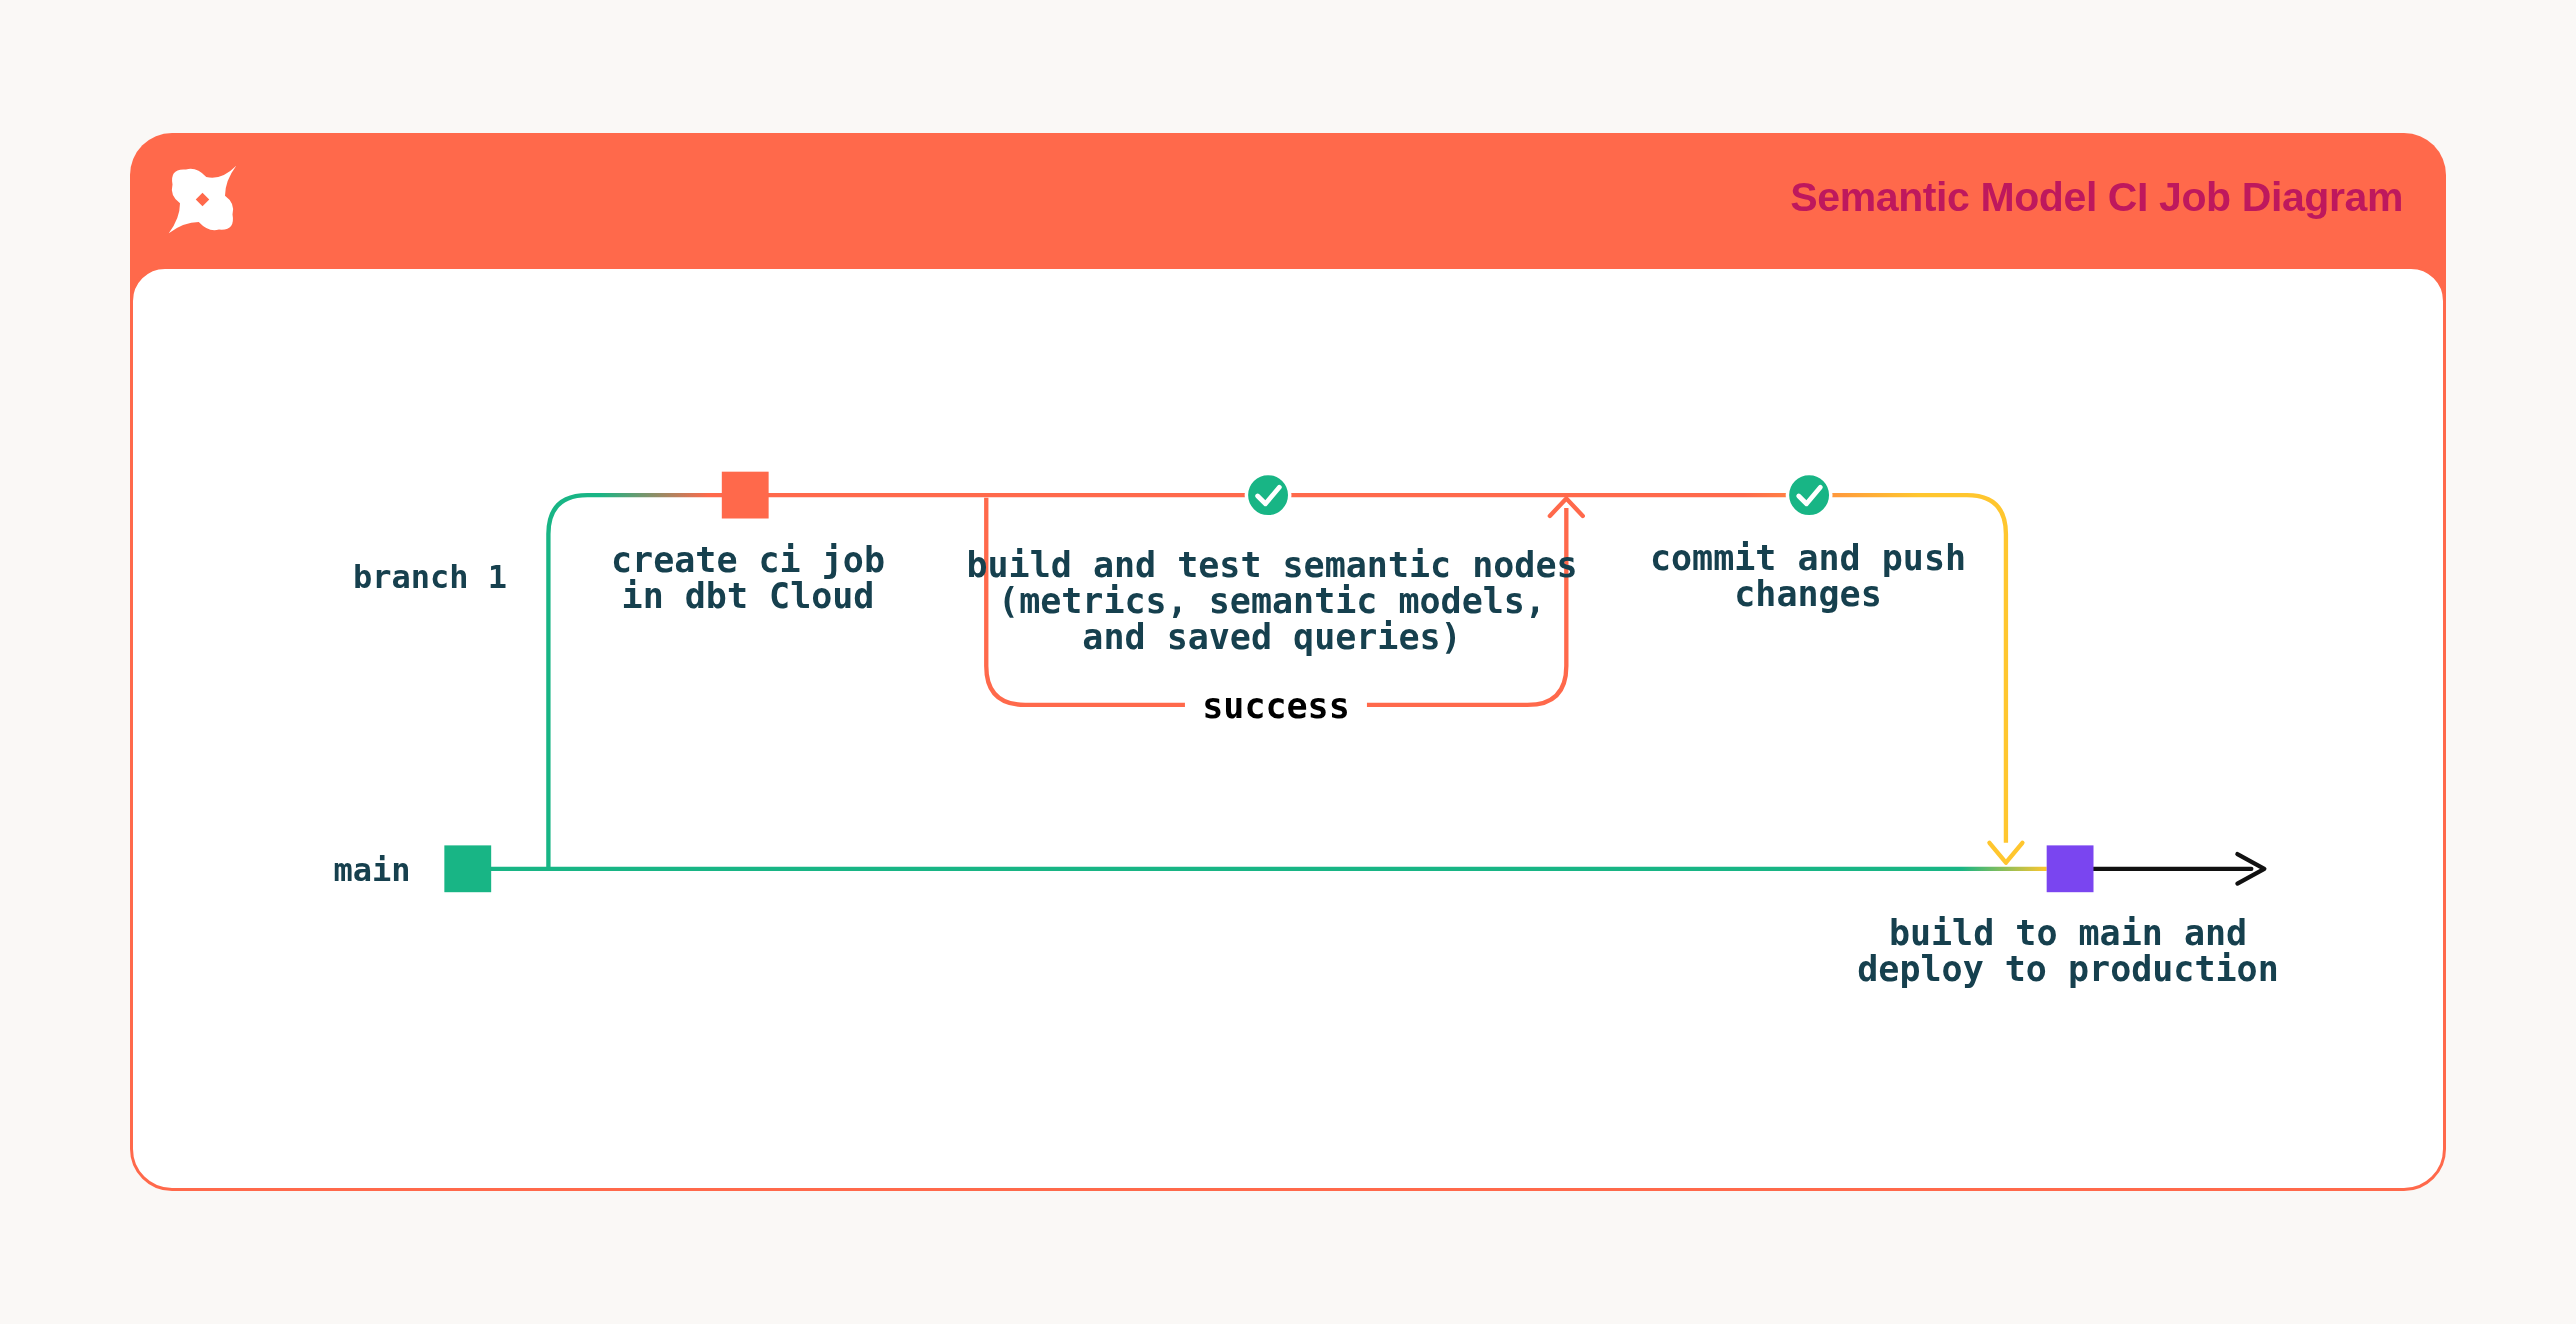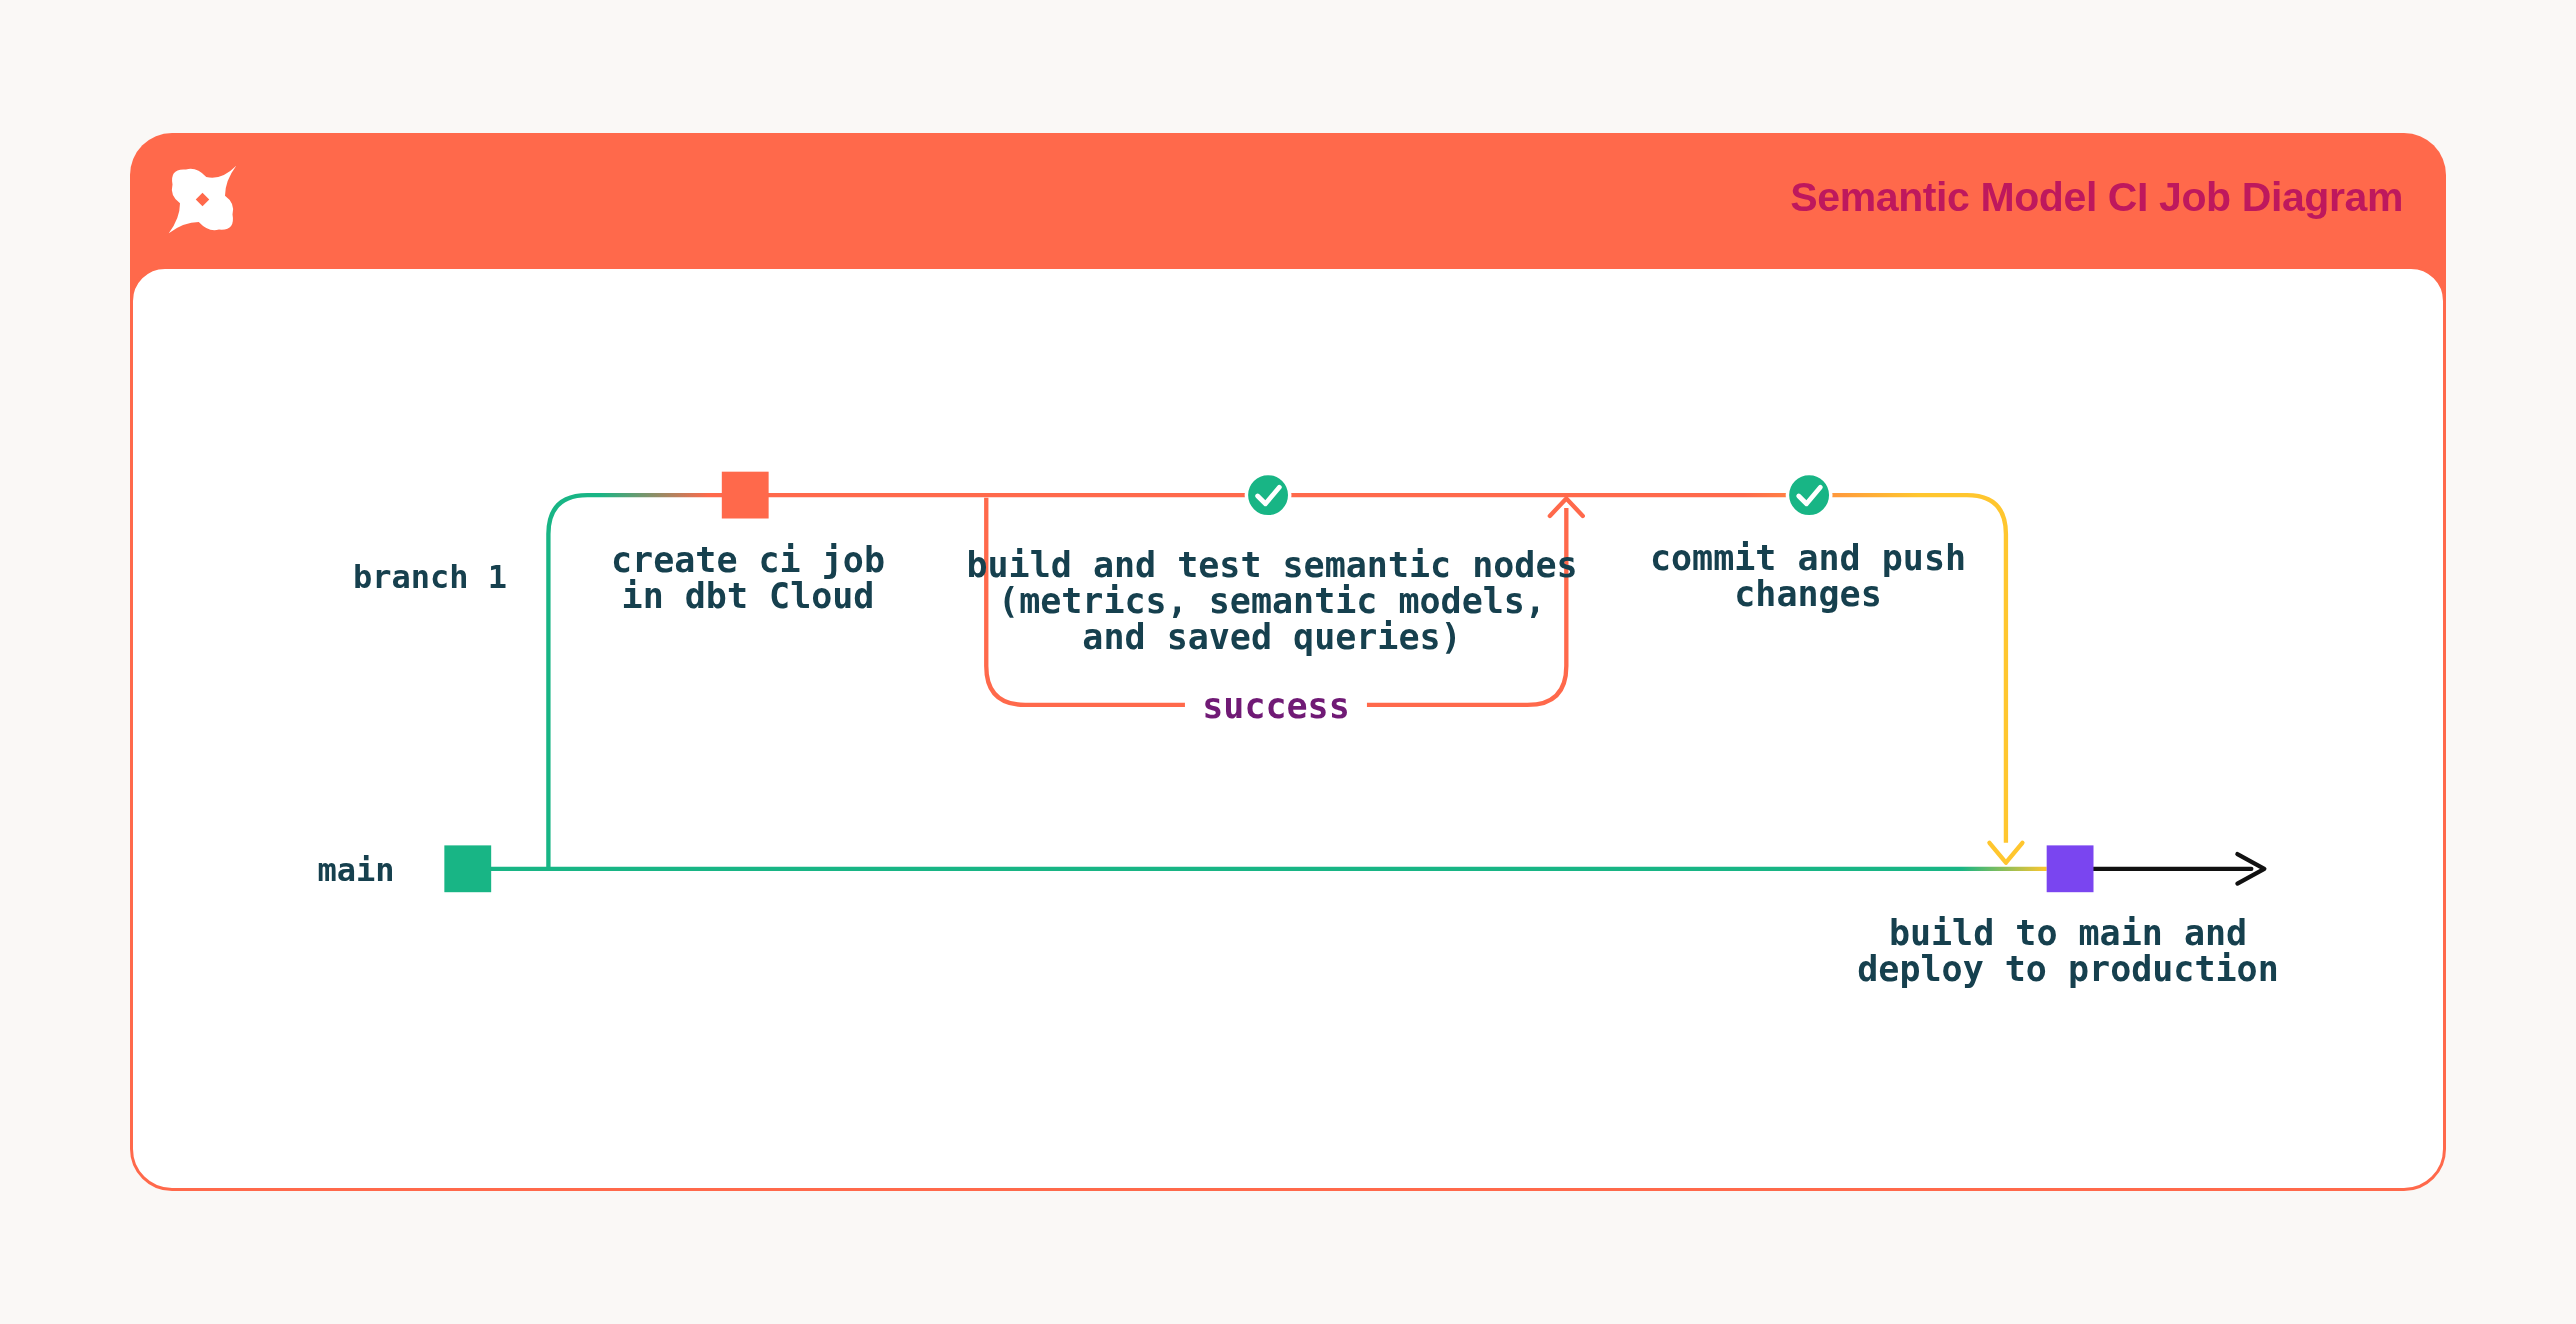--- a/index.html
+++ b/index.html
@@ -51,21 +51,21 @@
     transform: translate(-50%, -50%);
     color: #16404E;
     font-weight: bold;
     text-align: center;
     white-space: pre-line;
     line-height: 36px;
     font-size: 35px;
   }
   .lbl-big { font-size: 32px; line-height: 45px; }
   .lbl-success {
-    color: #701a75;
+    color: #000000;
     background: #FFFFFF;
     padding: 0 17.3px;
     line-height: 35px;
   }
 </style>
 </head>
 <body>
 
 <div class="card-header"></div>
 <div class="card-body"></div>
@@ -125,21 +125,21 @@
     <circle cx="1462" cy="571" r="25" stroke-width="4" stroke="#FFFFFF" fill="#18B585"></circle>
     <path d="M 1450 572 L 1459 581 L 1475 562" fill="none" stroke="#FFFFFF" stroke-width="5.5" stroke-linecap="round" stroke-linejoin="round"></path>
   </g>
   <g>
     <circle cx="2086" cy="571" r="25" stroke-width="4" stroke="#FFFFFF" fill="#18B585"></circle>
     <path d="M 2074 572 L 2083 581 L 2099 562" fill="none" stroke="#FFFFFF" stroke-width="5.5" stroke-linecap="round" stroke-linejoin="round"></path>
   </g>
 </svg>
 
 <div class="lbl lbl-big" style="left:430px; top:577px;">branch 1</div>
-<div class="lbl lbl-big" style="left:356px; top:870px;">main</div>
+<div class="lbl lbl-big" style="left:372px; top:870px;">main</div>
 <div class="lbl" style="left:748px; top:578px;">create ci job
 in dbt Cloud</div>
 <div class="lbl" style="left:1272px; top:601px;">build and test semantic nodes
 (metrics, semantic models,
 and saved queries)</div>
 <div class="lbl lbl-success" style="left:1276px; top:706px;">success</div>
 <div class="lbl" style="left:1808px; top:576px;">commit and push
 changes</div>
 <div class="lbl" style="left:2068px; top:951px;">build to main and
 deploy to production</div>

